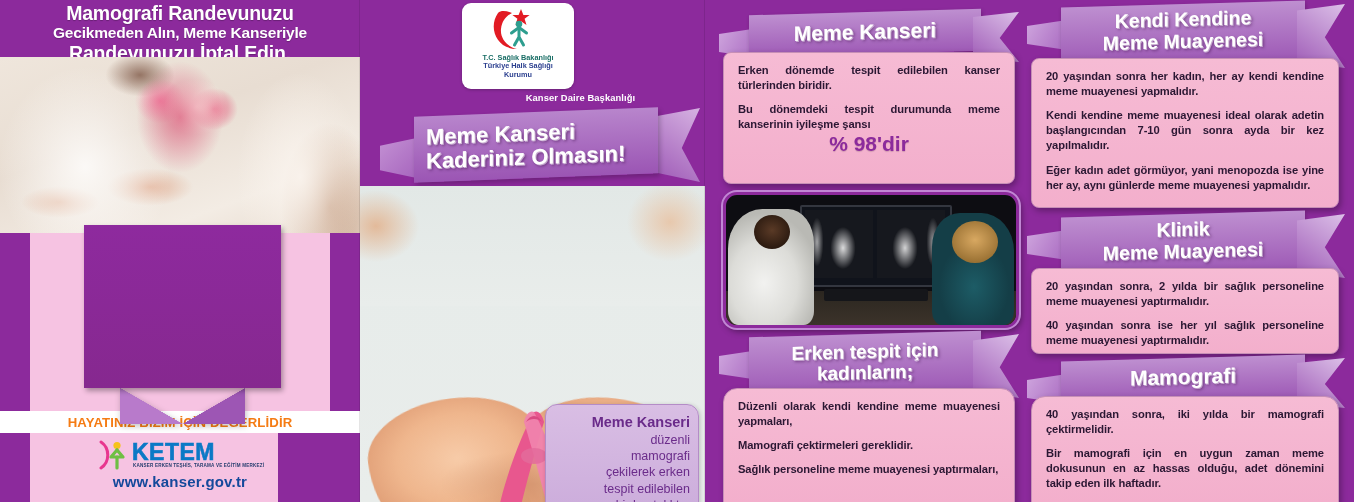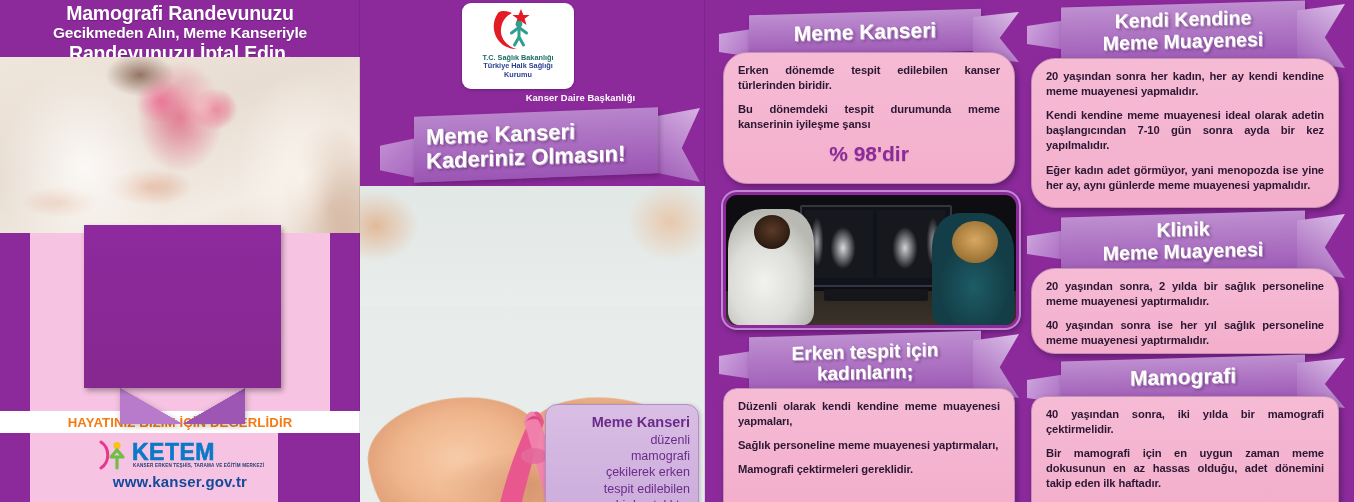--- a/index.html
+++ b/index.html
@@ -222,32 +222,32 @@
   .rb .rb-txt{
     position:absolute;top:0;text-align:center;color:#ffffff;font-weight:bold;
     text-shadow:1px 1px 0 rgba(255,255,255,.5),2px 2px 3px rgba(60,10,70,.5);
     transform:skewY(-1.6deg);line-height:1.12;
   }
 
   
   .pcard{
     position:absolute;
     background:linear-gradient(180deg,#F6BBD4 0%,#F3AFCC 100%);
-    border:1px solid #C78FB6;border-radius:24px;
+    border:1px solid #C78FB6;border-radius:8px;
     box-shadow:2px 3px 6px rgba(0,0,0,.3);
   }
   .pcard p{
     margin:0;color:#2B1733;font-size:11.2px;line-height:1.35;
     text-align:justify;font-weight:bold;letter-spacing:-.1px;
   }
   .pcard .pad{padding:10px 14px 8px 14px;}
   .pcard p + p{margin-top:9px;}
   .pct-98{
     text-align:center;color:#8C2A9C;font-size:21px;font-weight:bold;
-    margin-top:10px;text-shadow:0 1px 1px rgba(0,0,0,.15);
+    text-shadow:0 1px 1px rgba(0,0,0,.15);
   }
 
   
   .mammo-card{
     position:absolute;left:18px;top:192px;width:290px;height:130px;
     background:#0d0d12;border:3px solid #8C2A9C;border-radius:14px;
     box-shadow:0 0 0 2px #C187D4,2px 3px 7px rgba(0,0,0,.45);
     overflow:hidden;
   }
   .mm-screen{
@@ -440,22 +440,22 @@
       <div class="rb-main" style="left:30px;width:232px;height:58px;"></div>
       <div class="rb-rtail" style="left:254px;width:46px;height:64px;"></div>
       <div class="rb-txt" style="left:30px;width:232px;font-size:19px;padding-top:7px;">
         <span>Erken tespit için</span><br>
         <span>kadınların;</span>
       </div>
     </div>
     <div class="pcard" style="left:18px;top:388px;width:290px;height:114px;border-radius:14px 14px 0 0;">
       <div class="pad">
         <p>Düzenli olarak kendi kendine meme muayenesi yapmaları,</p>
+        <p>Mamografi çektirmeleri gereklidir.</p>
         <p>Sağlık personeline meme muayenesi yaptırmaları,</p>
-        <p>Mamografi çektirmeleri gereklidir.</p>
       </div>
     </div>
 
     <div class="rb" style="left:322px;top:4px;width:318px;height:62px;">
       <div class="rb-ltail"></div>
       <div class="rb-main" style="left:34px;width:244px;height:58px;"></div>
       <div class="rb-rtail" style="left:270px;width:48px;height:64px;"></div>
       <div class="rb-txt" style="left:34px;width:244px;font-size:19.5px;padding-top:5px;">
         <span>Kendi Kendine</span><br>
         <span>Meme Muayenesi</span>

